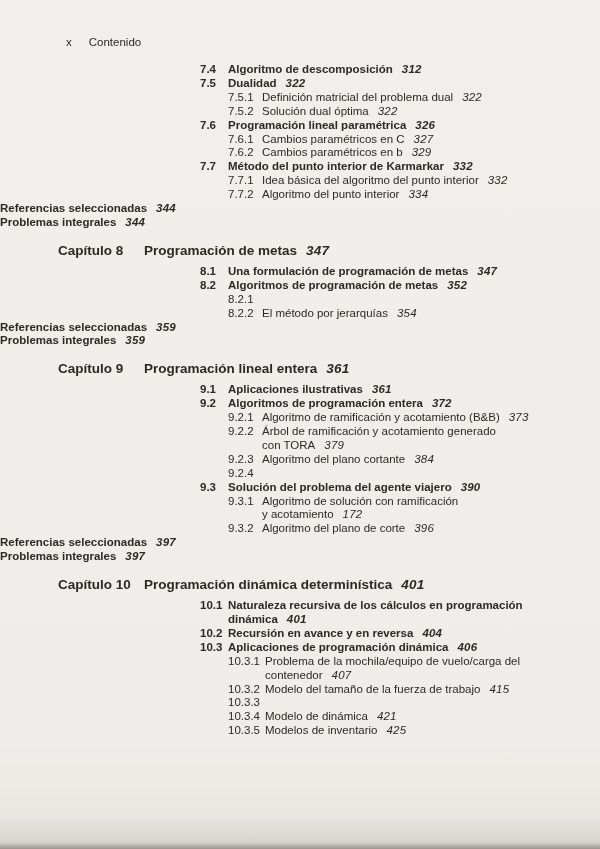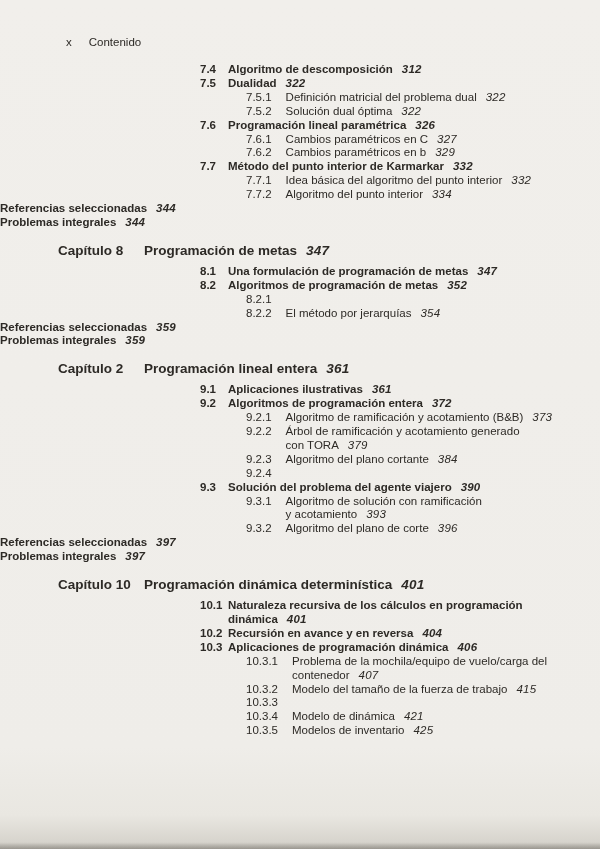--- a/index.html
+++ b/index.html
@@ -38,21 +38,21 @@
   .row.ref     { font-weight: bold; }
   .row.chapter {
     padding-left: 58px;
     font-size: 13.5px;
     font-weight: bold;
     line-height: 16px;
     margin-top: 13px;
     margin-bottom: 6px;
   }
   .num { flex: 0 0 auto; min-width: 28px; }
-  .sub .num { min-width: 34px; padding-right: 14px; margin-left: 18px; }
+  .sub .num { min-width: 34px; padding-right: 5px; }
   .txt { flex: 0 1 auto; }
   .chap-label { flex: 0 0 auto; min-width: 86px; }
   .chap-title { flex: 0 0 auto; }
   .pg {
     font-style: italic;
     margin-left: 9px;
     letter-spacing: 0.2px;
   }
   .bottom-shade {
     position: absolute; left: 0; right: 0; bottom: 0; height: 7px;
@@ -136,21 +136,21 @@
         <span class="num">8.2.2</span>
         <span class="txt"><span class="line">El método por jerarquías</span><span class="pg">354</span></span>
       </div>
       <div class="row ref">
         <span class="txt"><span class="line">Referencias seleccionadas</span><span class="pg">359</span></span>
       </div>
       <div class="row ref">
         <span class="txt"><span class="line">Problemas integrales</span><span class="pg">359</span></span>
       </div>
       <div class="row chapter">
-        <span class="chap-label">Capítulo 2</span>
+        <span class="chap-label">Capítulo 9</span>
         <span class="chap-title">Programación lineal entera</span>
         <span class="pg">361</span>
       </div>
       <div class="row section">
         <span class="num">9.1</span>
         <span class="txt"><span class="line">Aplicaciones ilustrativas</span><span class="pg">361</span></span>
       </div>
       <div class="row section">
         <span class="num">9.2</span>
         <span class="txt"><span class="line">Algoritmos de programación entera</span><span class="pg">372</span></span>
@@ -169,21 +169,21 @@
       </div>
       <div class="row sub">
         <span class="num">9.2.4</span>
       </div>
       <div class="row section">
         <span class="num">9.3</span>
         <span class="txt"><span class="line">Solución del problema del agente viajero</span><span class="pg">390</span></span>
       </div>
       <div class="row sub">
         <span class="num">9.3.1</span>
-        <span class="txt"><span class="line">Algoritmo de solución con ramificación</span><br><span class="line">y acotamiento</span><span class="pg">393</span></span>
+        <span class="txt"><span class="line">Algoritmo de solución con ramificación</span><br><span class="line">y acotamiento</span><span class="pg">172</span></span>
       </div>
       <div class="row sub">
         <span class="num">9.3.2</span>
         <span class="txt"><span class="line">Algoritmo del plano de corte</span><span class="pg">396</span></span>
       </div>
       <div class="row ref">
         <span class="txt"><span class="line">Referencias seleccionadas</span><span class="pg">397</span></span>
       </div>
       <div class="row ref">
         <span class="txt"><span class="line">Problemas integrales</span><span class="pg">397</span></span>

